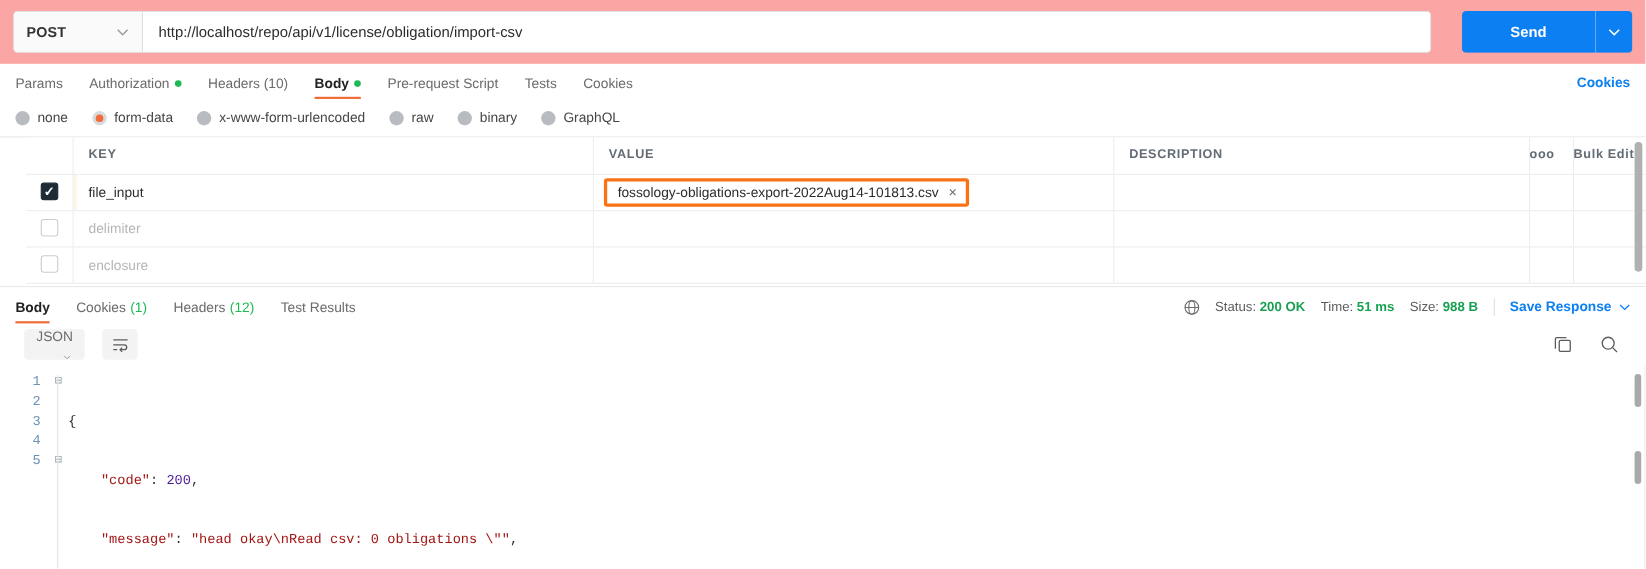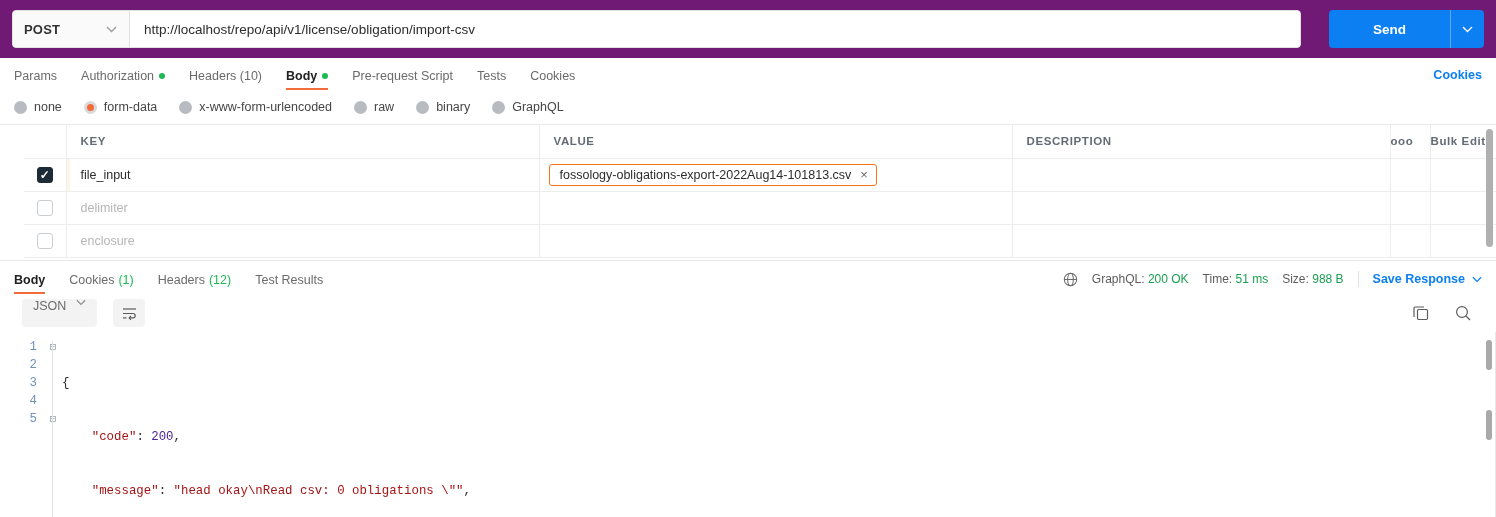--- a/index.html
+++ b/index.html
@@ -11,21 +11,21 @@
     -webkit-font-smoothing: antialiased;
     overflow: hidden;
   }
   .app { width: 1496px; height: 517px; position: relative; background:#fff; display:flex; flex-direction:column; }
 
   
   .urlbar {
     height: 58px; flex: 0 0 58px;
     display: flex; align-items: center;
     padding: 0 12px; gap: 16px;
-    background: #701a75;
+    background: #fca5a5;
   }
   .method-url {
     display: flex; flex: 1 1 auto; height: 38px;
     border: 1px solid #e1e1e1; border-radius: 4px; overflow: hidden; background:#fff;
   }
   .method {
     width: 117px; flex: 0 0 117px; display: flex; align-items: center; justify-content: space-between;
     padding: 0 12px 0 11px; background: #fafafa; border-right: 1px solid #e1e1e1;
     font-size: 13px; font-weight: 700; color: #333; cursor: pointer; letter-spacing:.2px;
   }
@@ -95,52 +95,52 @@
   th.bulk-h { text-align: center; color: #212121; font-size: 12.5px; letter-spacing: 0; cursor: pointer; }
   td.chk-cell { text-align: center; }
   .cb { width: 16px; height: 16px; border-radius: 3px; border: 1.5px solid #c9ced3; display: inline-flex; align-items:center; justify-content:center; background:#fff; cursor:pointer; vertical-align: middle;}
   .cb.on { background: #1c2b36; border-color: #1c2b36; }
   .cb.on::after { content:"✓"; color:#fff; font-size: 12px; line-height: 1; font-weight: 700; }
   td .cell-text { padding: 0 14px; font-size: 12.5px; color: #2c2c2c; white-space: nowrap; overflow: hidden; text-overflow: ellipsis; }
   td .cell-text.ph { color: #b6b6b6; }
   tr.row-on td.key-cell { box-shadow: inset 3px 0 0 #fdf6e4; }
   .filechip {
     display: inline-flex; align-items: center; gap: 9px; margin-left: 9px;
-    border: 1px solid #f97316; border-radius: 3px; background: #fff;
+    border: 3px solid #f97316; border-radius: 3px; background: #fff;
     padding: 3px 8px 3px 10px; font-size: 12.5px; color: #2c2c2c; max-width: 440px;
   }
   .filechip .x { color: #6b6b6b; font-size: 13px; cursor: pointer; line-height:1; }
   .kv-scroll {
     position: absolute; right: 3px; top: 4px; width: 7px; height: 128px; background: #fff;
   }
   .kv-scroll i { display:block; width: 7px; background: #b0b0b0; border-radius: 4px; height: 118px; }
 
   
   .resp-tabs {
     flex: 0 0 34px; display: flex; align-items: flex-end; padding: 0 14px;
     border-top: 1px solid #e8e8e8;
   }
   .restab { position: relative; font-size: 12.5px; color: #6b6b6b; cursor: pointer; padding: 0 12px 8px 12px; display:flex; align-items:center; gap:4px; line-height:1;}
   .restab:first-child { padding-left: 0; }
   .restab.active { color: #212121; font-weight: 700; }
   .restab.active::after { content:""; position:absolute; left:0; right:12px; bottom:0; height:2px; background:#f26b3a; }
   .cnt { color: #1db954; }
   .resp-meta { margin-left: auto; display: flex; align-items: center; gap: 14px; padding-bottom: 7px; font-size: 12px; color: #4a4a4a; }
-  .resp-meta .val { color: #1aa053; font-weight: 400; }
+  .resp-meta .val { color: #1aa053; font-weight: 700; }
   .resp-meta .lbl { color: #5c5c5c; }
   .sep-v { width: 1px; height: 16px; background: #e0e0e0; }
   .saveresp { color: #0c7ff2; font-weight: 700; font-size: 12.5px; display:flex; align-items:center; gap:7px; cursor:pointer; }
   .globe { width:15px; height:15px; }
 
   
   .resp-toolbar { flex: 0 0 38px; display:flex; align-items:center; padding: 0 12px; gap: 8px; }
   .seg { display:flex; border-radius: 4px; overflow:hidden; background:#f3f3f3; height: 28px; }
   .seg span { padding: 0 16px; display:flex; align-items:center; font-size:12.5px; color:#757575; cursor:pointer; }
   .seg span.on { background:#e3e3e3; color:#1c1c1c; font-weight:700; }
-  .jsonsel { margin-left: 10px; height:28px; display:flex; align-items:flex-start; gap:10px; padding:0 11px; background:#f3f3f3; border-radius:4px; font-size:12.5px; color:#6b6b6b; cursor:pointer; }
+  .jsonsel { margin-left: 10px; height:28px; display:flex; align-items:flex-end; gap:10px; padding:0 11px; background:#f3f3f3; border-radius:4px; font-size:12.5px; color:#6b6b6b; cursor:pointer;flex-direction:column; }
   .jsonsel .chev { color:#8d8d8d; }
   .wrapbtn { margin-left:8px; width:32px; height:28px; background:#f3f3f3; border-radius:4px; display:flex; align-items:center; justify-content:center; cursor:pointer; }
   .tb-right { margin-left:auto; display:flex; align-items:center; gap: 24px; padding-right: 12px; }
   .iconbtn { width:18px; height:18px; cursor:pointer; color:#5c5c5c; }
 
   
   .code-area { flex: 1 1 auto; position: relative; overflow: hidden; background: #fff; }
   .code {
     display: flex; font-family: "Liberation Mono", monospace; font-size: 12.4px; line-height: 18px;
     padding-top: 6px;
@@ -331,21 +331,21 @@
     <div class="restab">
         <span>Test Results</span>
       </div>
 
     <div class="resp-meta">
       <svg class="globe" viewBox="0 0 16 16">
         <circle cx="8" cy="8" r="6.6" fill="none" stroke="#6b6b6b" stroke-width="1.1"></circle>
         <ellipse cx="8" cy="8" rx="3" ry="6.6" fill="none" stroke="#6b6b6b" stroke-width="1.1"></ellipse>
         <line x1="1.4" y1="8" x2="14.6" y2="8" stroke="#6b6b6b" stroke-width="1.1"></line>
       </svg>
-      <span><span class="lbl">GraphQL:</span> <span class="val">200 OK</span></span>
+      <span><span class="lbl">Status:</span> <span class="val">200 OK</span></span>
       <span><span class="lbl">Time:</span> <span class="val">51 ms</span></span>
       <span><span class="lbl">Size:</span> <span class="val">988 B</span></span>
       <i class="sep-v"></i>
       <span class="saveresp">
         <span>Save Response</span>
         <svg width="10" height="7" viewBox="0 0 11 7">
             <path d="M1 1l4.5 4.5L10 1" fill="none" stroke="currentColor" stroke-width="1.3"></path>
           </svg>
       </span>
     </div>

